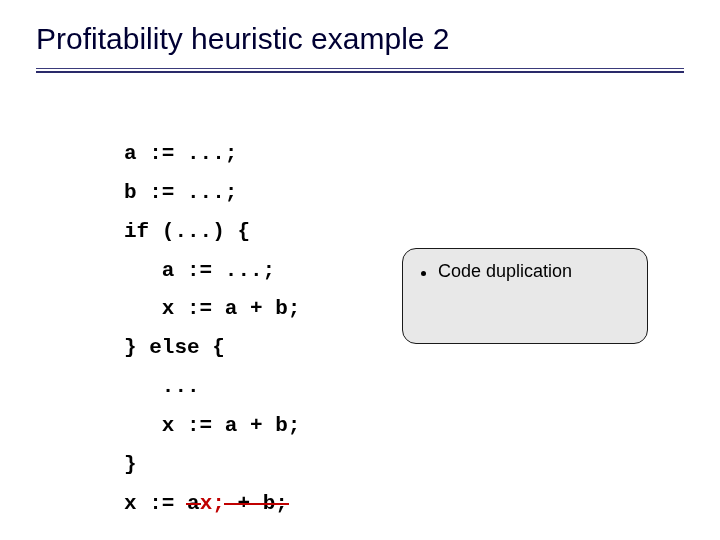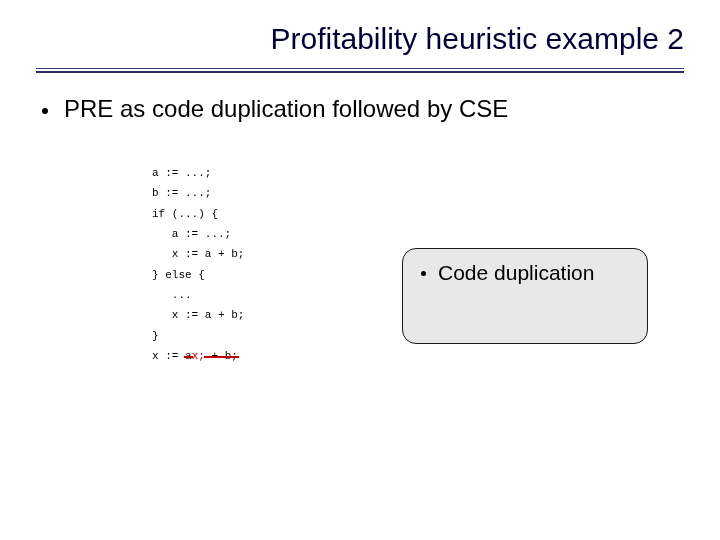--- a/index.html
+++ b/index.html
@@ -12,21 +12,20 @@
     overflow: hidden;
   }
   .title-area {
     padding: 22px 36px 0 36px;
   }
   .title {
     font-size: 30px;
     color: #000033;
     font-weight: normal;
     padding-bottom: 10px;
-    text-align: right;
   }
   .hr1 {
     border: none;
     border-top: 1px solid #3a3a7a;
     margin-top: 2px;
   }
   .hr2 {
     border: none;
     border-top: 2px solid #2a2a6a;
     margin-top: 2px;
@@ -46,44 +45,44 @@
     height: 6px;
     background: #000;
     border-radius: 50%;
     margin-top: 13px;
     flex-shrink: 0;
     margin-left: 6px;
     margin-right: 6px;
   }
   .code-block {
     font-family: "Courier New", monospace;
-    font-size: 11px;
-    font-weight: normal;
+    font-size: 21px;
+    font-weight: bold;
     line-height: 1.85;
     color: #000;
-    margin-left: 116px;
+    margin-left: 88px;
     margin-top: 40px;
     white-space: pre;
   }
   .callout {
     position: absolute;
     left: 402px;
     top: 248px;
     width: 246px;
     height: 96px;
     background: #e8e8e8;
     border: 1.5px solid #1a1a1a;
     border-radius: 14px;
     padding: 10px 14px;
   }
   .callout .cb-row {
     display: flex;
     align-items: flex-start;
     gap: 8px;
-    font-size: 21px;
+    font-size: 18px;
     color: #000;
     line-height: 1.35;
   }
   .callout .cb-dot {
     width: 5px;
     height: 5px;
     background: #000;
     border-radius: 50%;
     margin-top: 12px;
     margin-left: 4px;
@@ -107,24 +106,20 @@
 </head>
 <body>
 
 <div class="title-area">
   <h1 class="title">Profitability heuristic example 2</h1>
   <hr class="hr1">
   <hr class="hr2">
 </div>
 
 <div class="content">
-  <div class="bullet-row">
-    <span class="bullet-dot"></span>
-    <span>PRE as code duplication followed by CSE</span>
-  </div>
 
   <div class="code-block"><span>a := ...;</span>
 <span>b := ...;</span>
 <span>if (...) {</span>
 <span>   a := ...;</span>
 <span>   x := a + b;</span>
 <span>} else {</span>
 <span>   ...</span>
 <span>   x := a + b;</span>
 <span>}</span>

